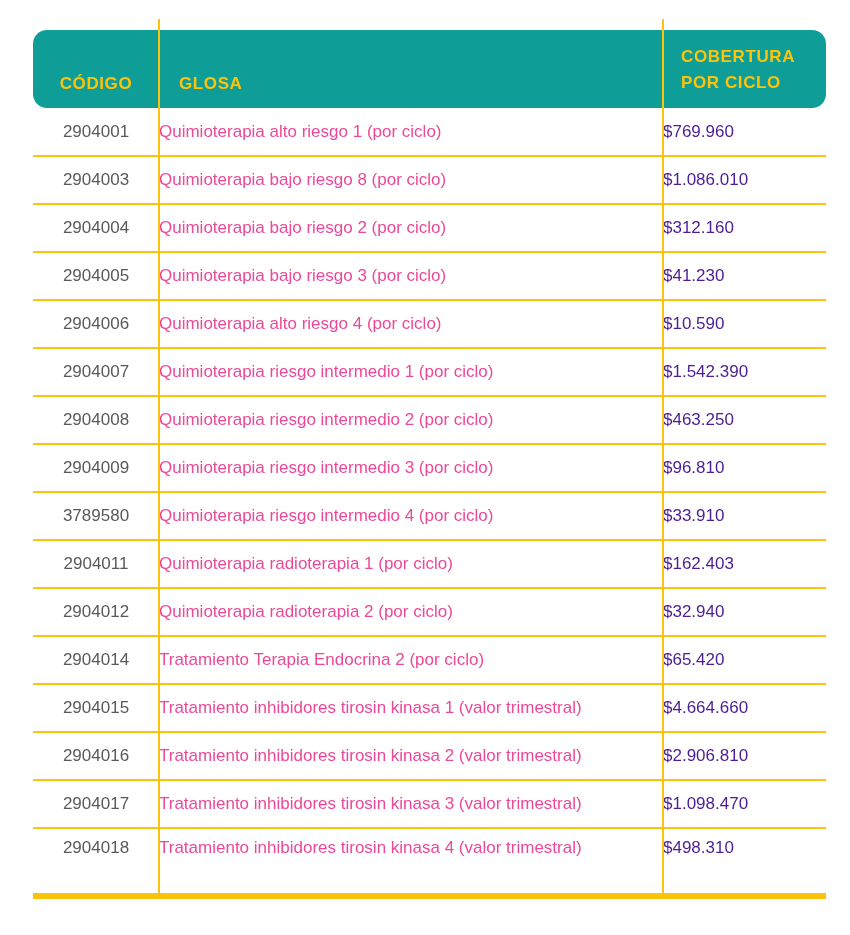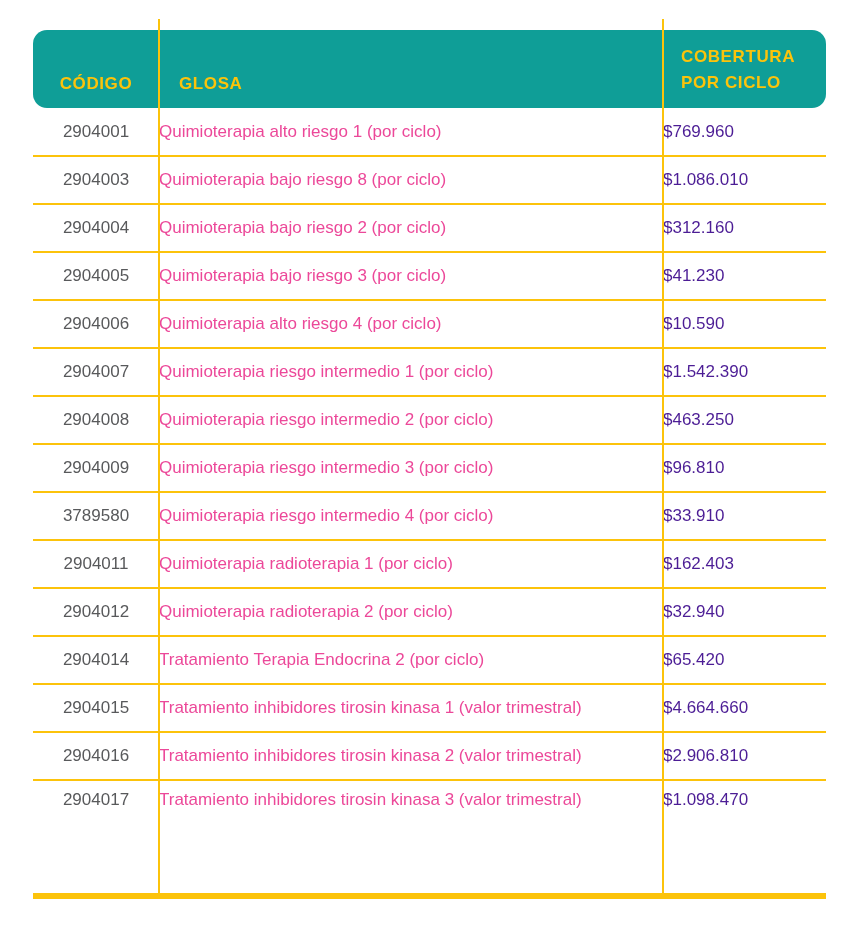--- a/index.html
+++ b/index.html
@@ -218,18 +218,23 @@
         <tr>
           <td class="codigo">2904016</td>
           <td class="glosa">Tratamiento inhibidores tirosin kinasa 2 (valor trimestral)</td>
           <td class="cobertura">$2.906.810</td>
         </tr>
         <tr>
           <td class="codigo">2904017</td>
           <td class="glosa">Tratamiento inhibidores tirosin kinasa 3 (valor trimestral)</td>
           <td class="cobertura">$1.098.470</td>
         </tr>
+        <tr>
+          <td class="codigo">2904018</td>
+          <td class="glosa">Tratamiento inhibidores tirosin kinasa 4 (valor trimestral)</td>
+          <td class="cobertura">$498.310</td>
+        </tr>
       </tbody>
   </table>
 
   <div class="bottom-bar"></div>
 
 </div>
 
 </body></html>

